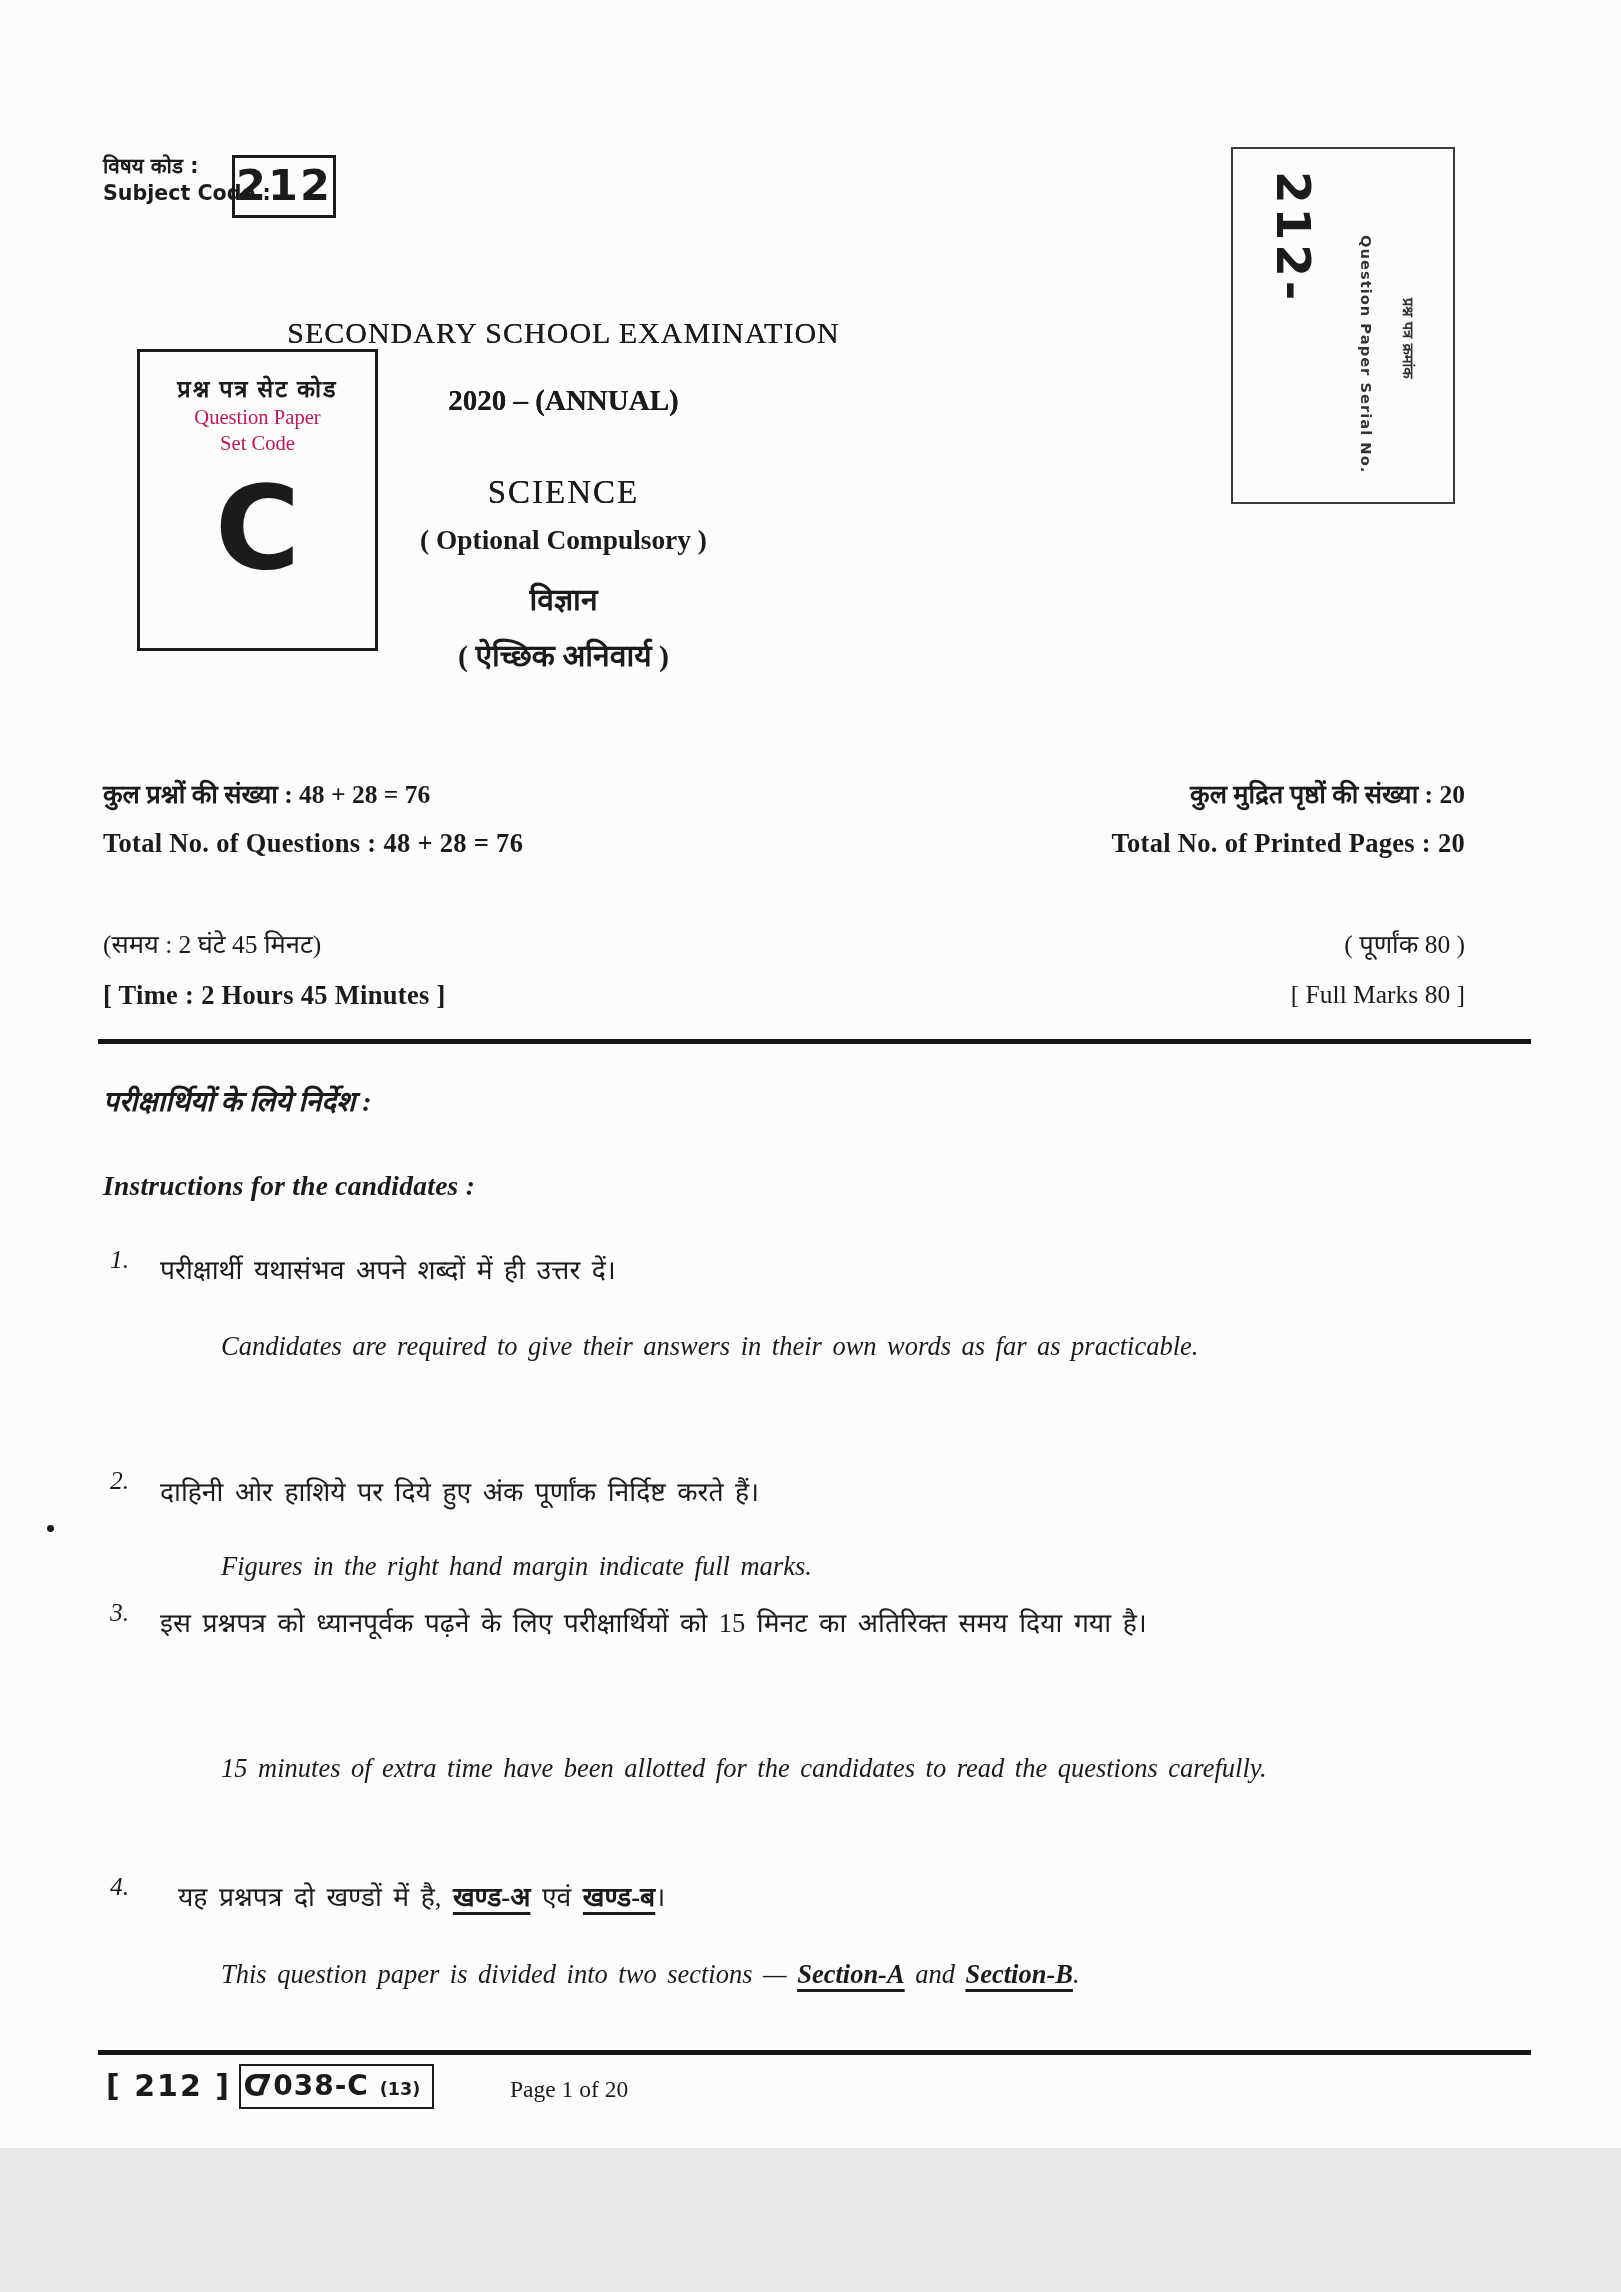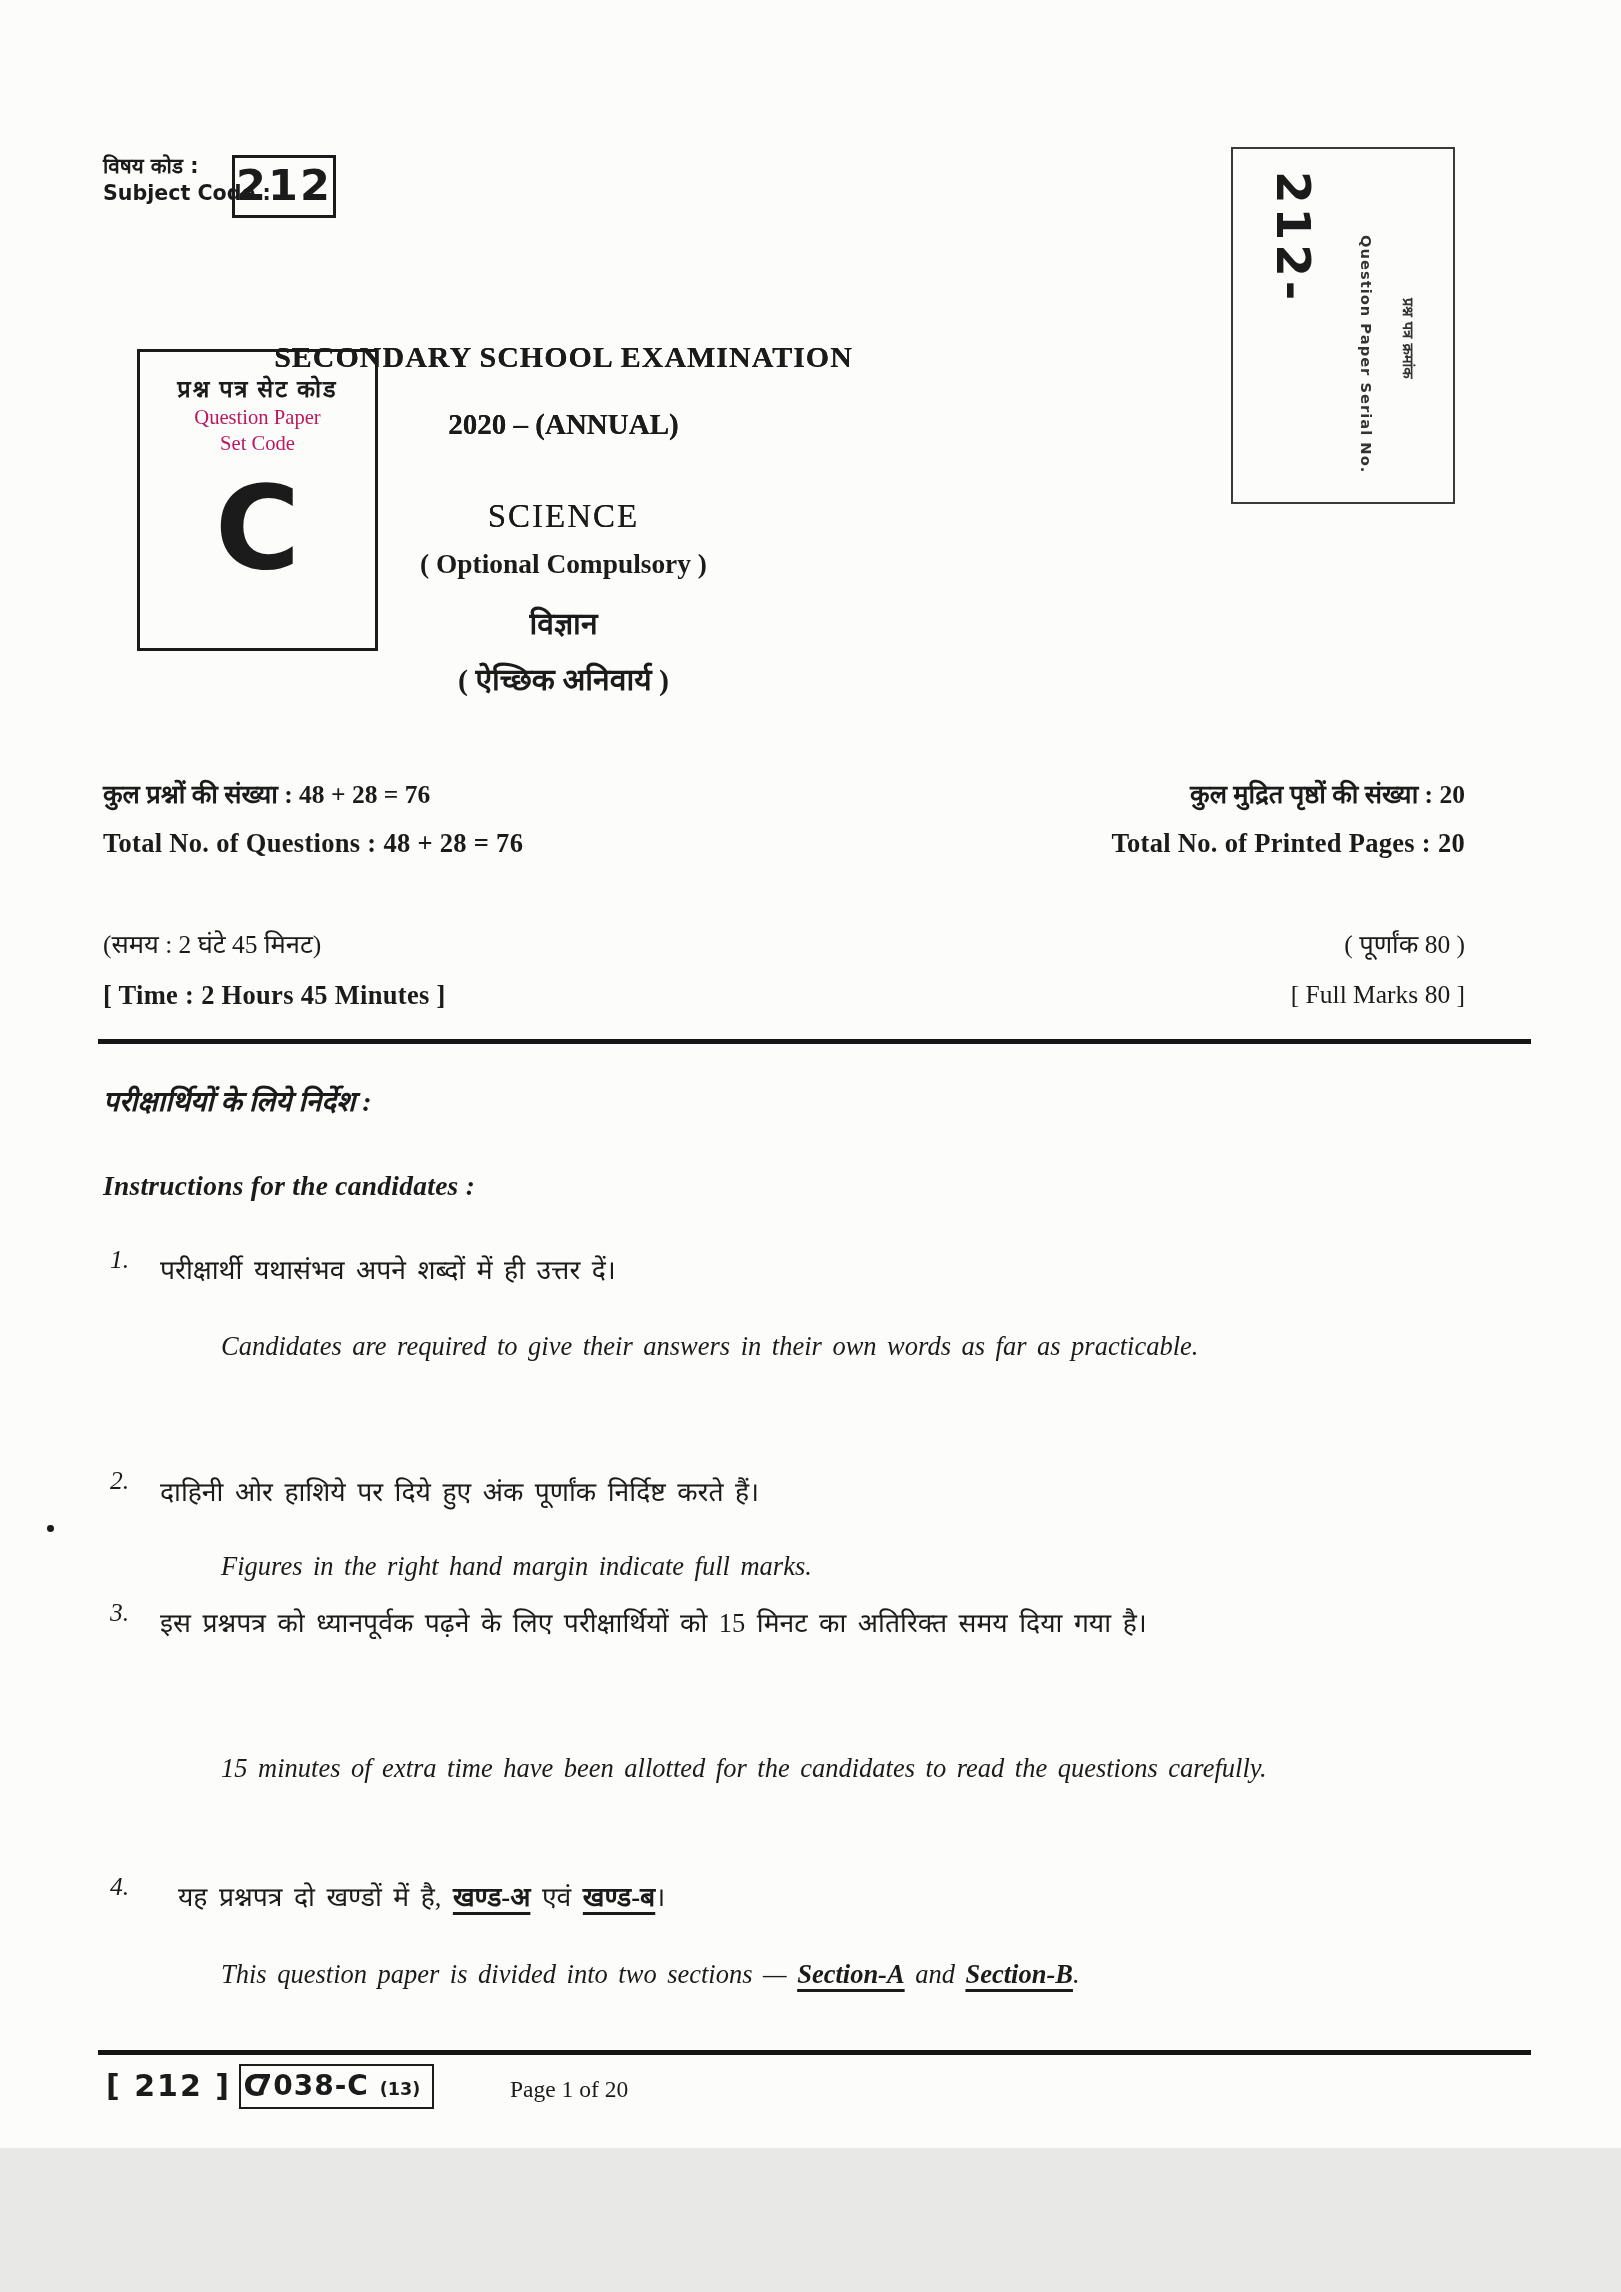--- a/index.html
+++ b/index.html
@@ -30,21 +30,21 @@
   .set-box{
     left:137px;top:349px;width:235px;height:296px;
     border:3.9px solid #1b1b1b;text-align:center;
   }
   .set-box .hi-lbl{margin-top:19.6px;font-size:23.5px;font-weight:bold;letter-spacing:2px;}
   .set-box .en-lbl{font-size:20.6px;line-height:26.5px;color:#be185d;}
   .set-box .big-c{font-size:116px;font-weight:bold;line-height:116px;margin-top:13.7px;}
 
   
   .title-block{left:250px;top:316px;width:627px;text-align:center;}
-  .t1{font-size:30px;font-weight:bold;letter-spacing:1px;text-shadow:0 0 0.6px #1b1b1b;margin-top:24px;}
+  .t1{font-size:30px;font-weight:normal;letter-spacing:1px;text-shadow:0 0 0.6px #1b1b1b;}
   .t2{font-size:29px;font-weight:bold;margin-top:34px;text-shadow:0 0 0.6px #1b1b1b;}
   .t3{font-size:33px;font-weight:normal;margin-top:57px;letter-spacing:2px;text-shadow:0 0 0.6px #1b1b1b;}
   .t4{font-size:27.4px;font-weight:bold;margin-top:14px;}
   .t5{font-size:30px;font-weight:bold;margin-top:21.6px;}
   .t6{font-size:30px;font-weight:bold;margin-top:15.7px;}
 
   
   .serial-box{
     left:1231px;top:147px;width:220px;height:353px;
     border:2.9px solid #3a3a3a;

